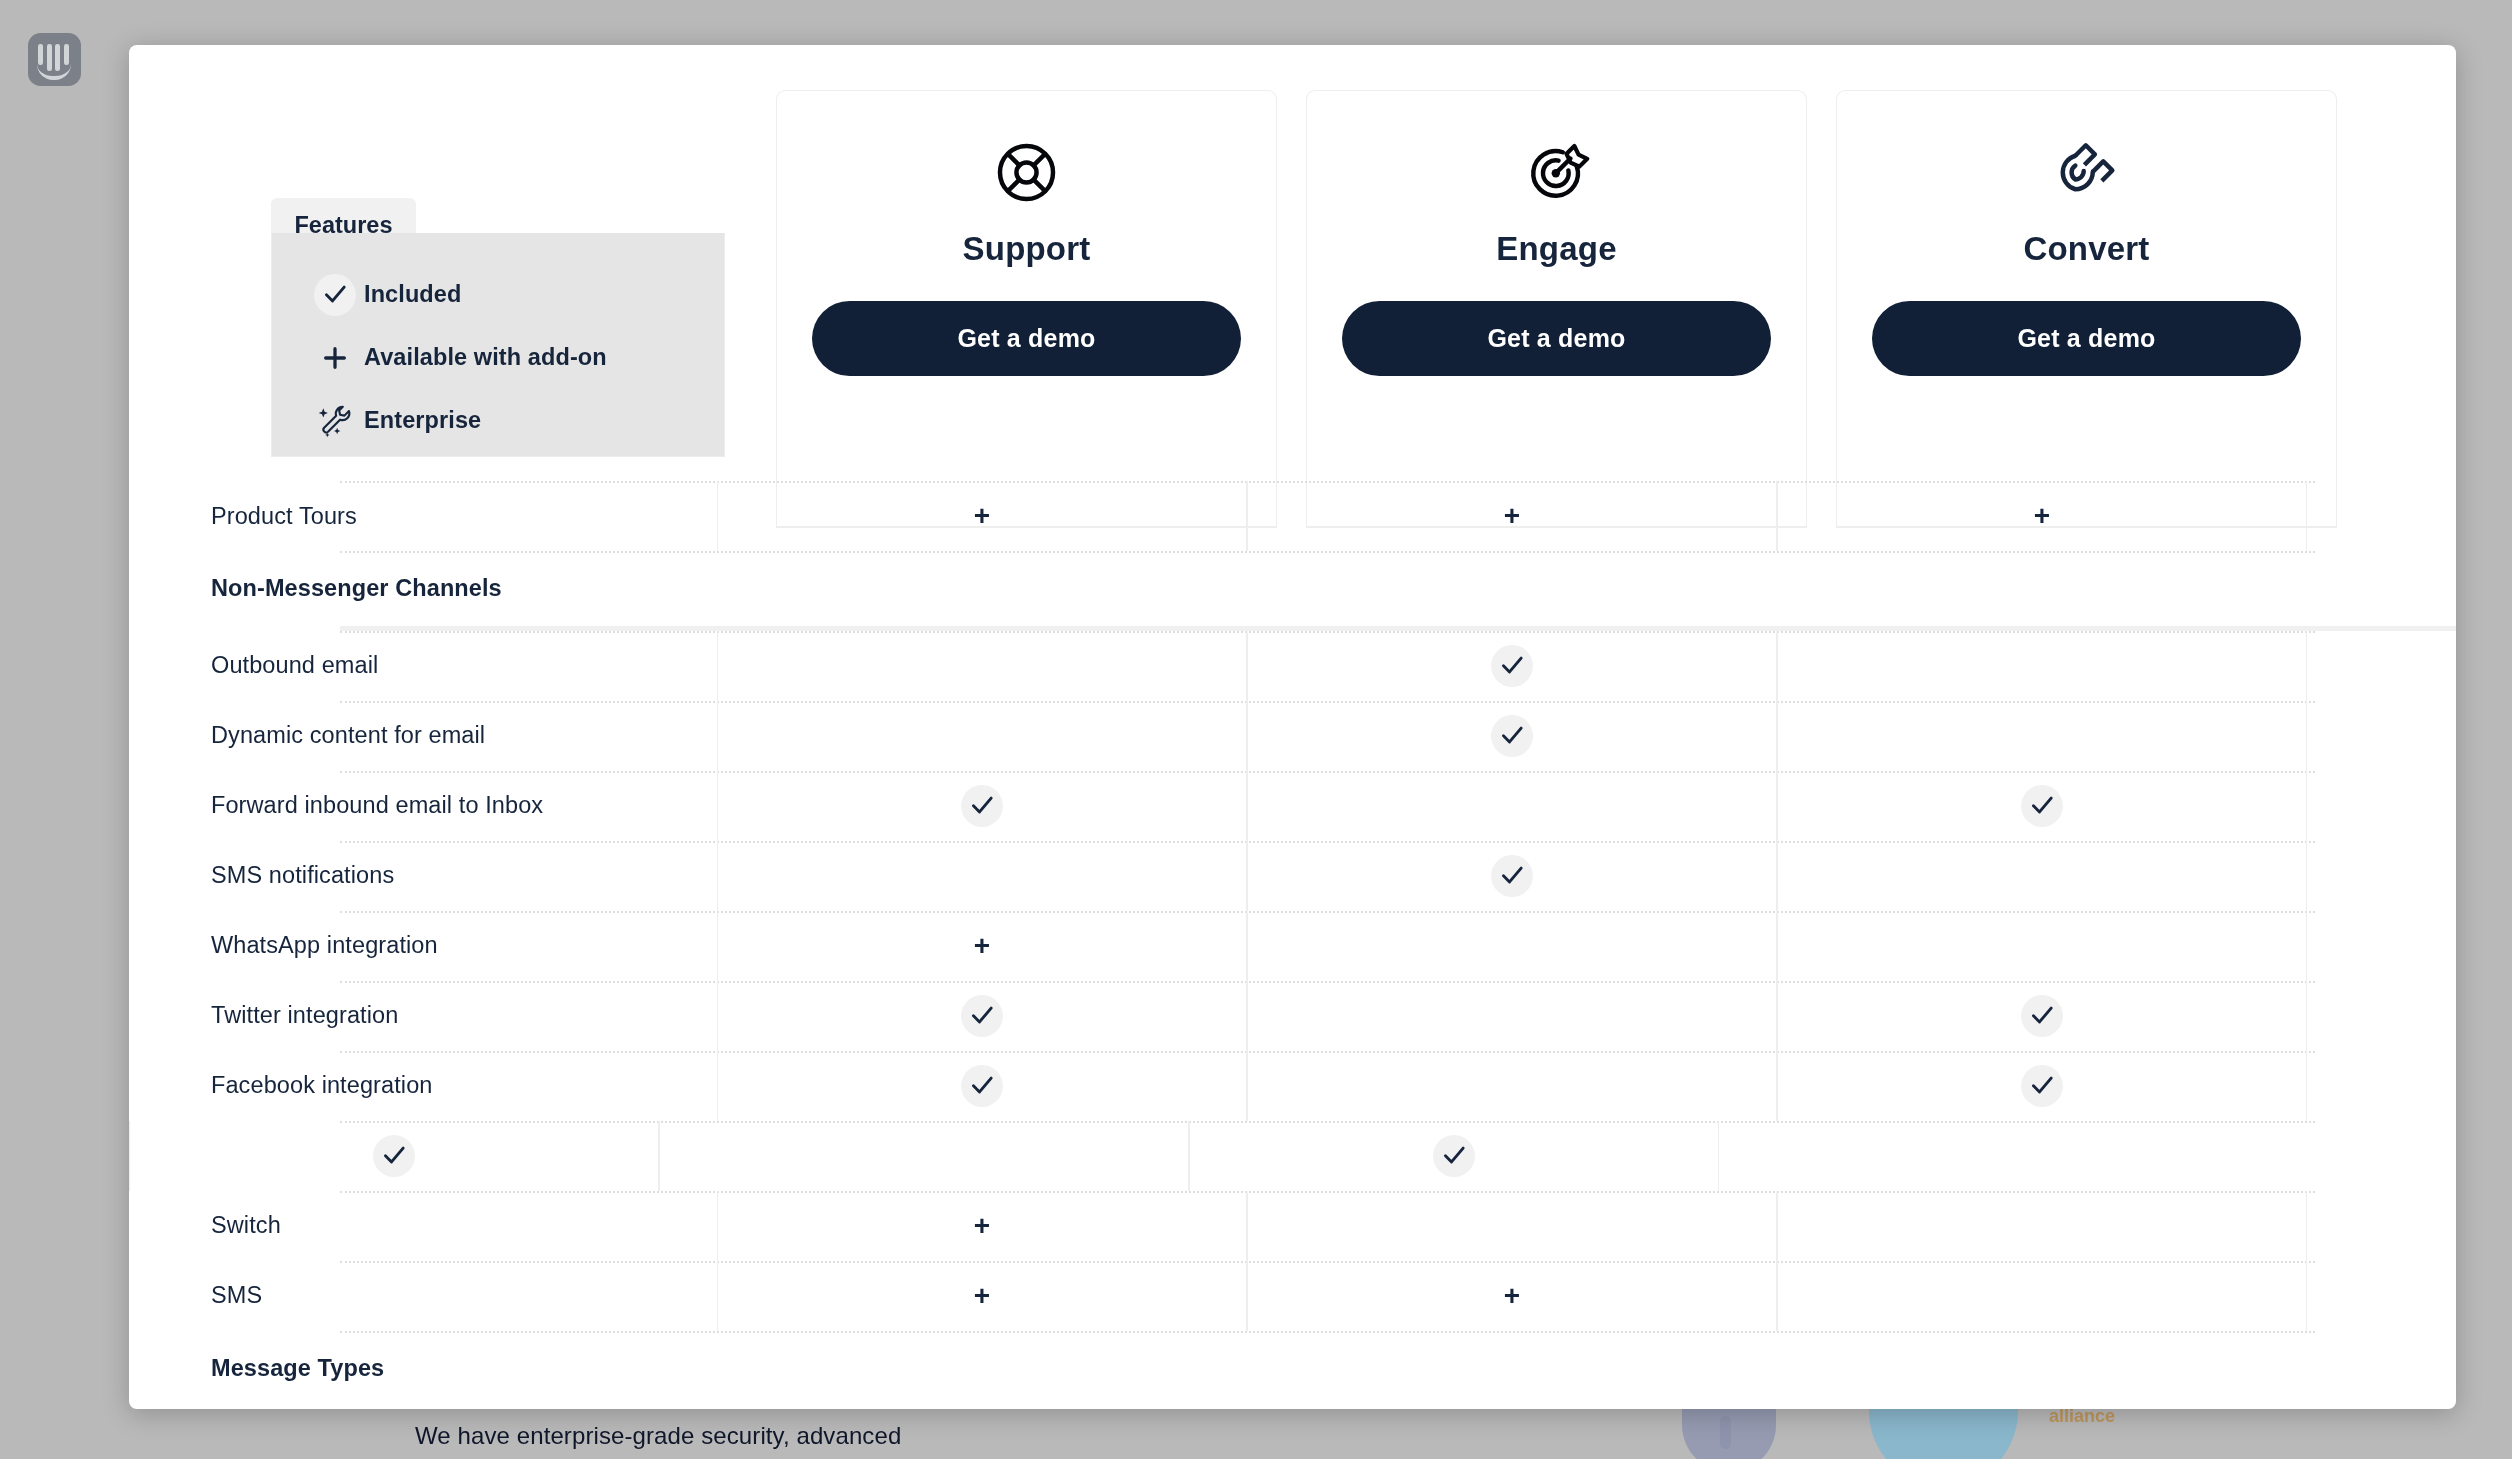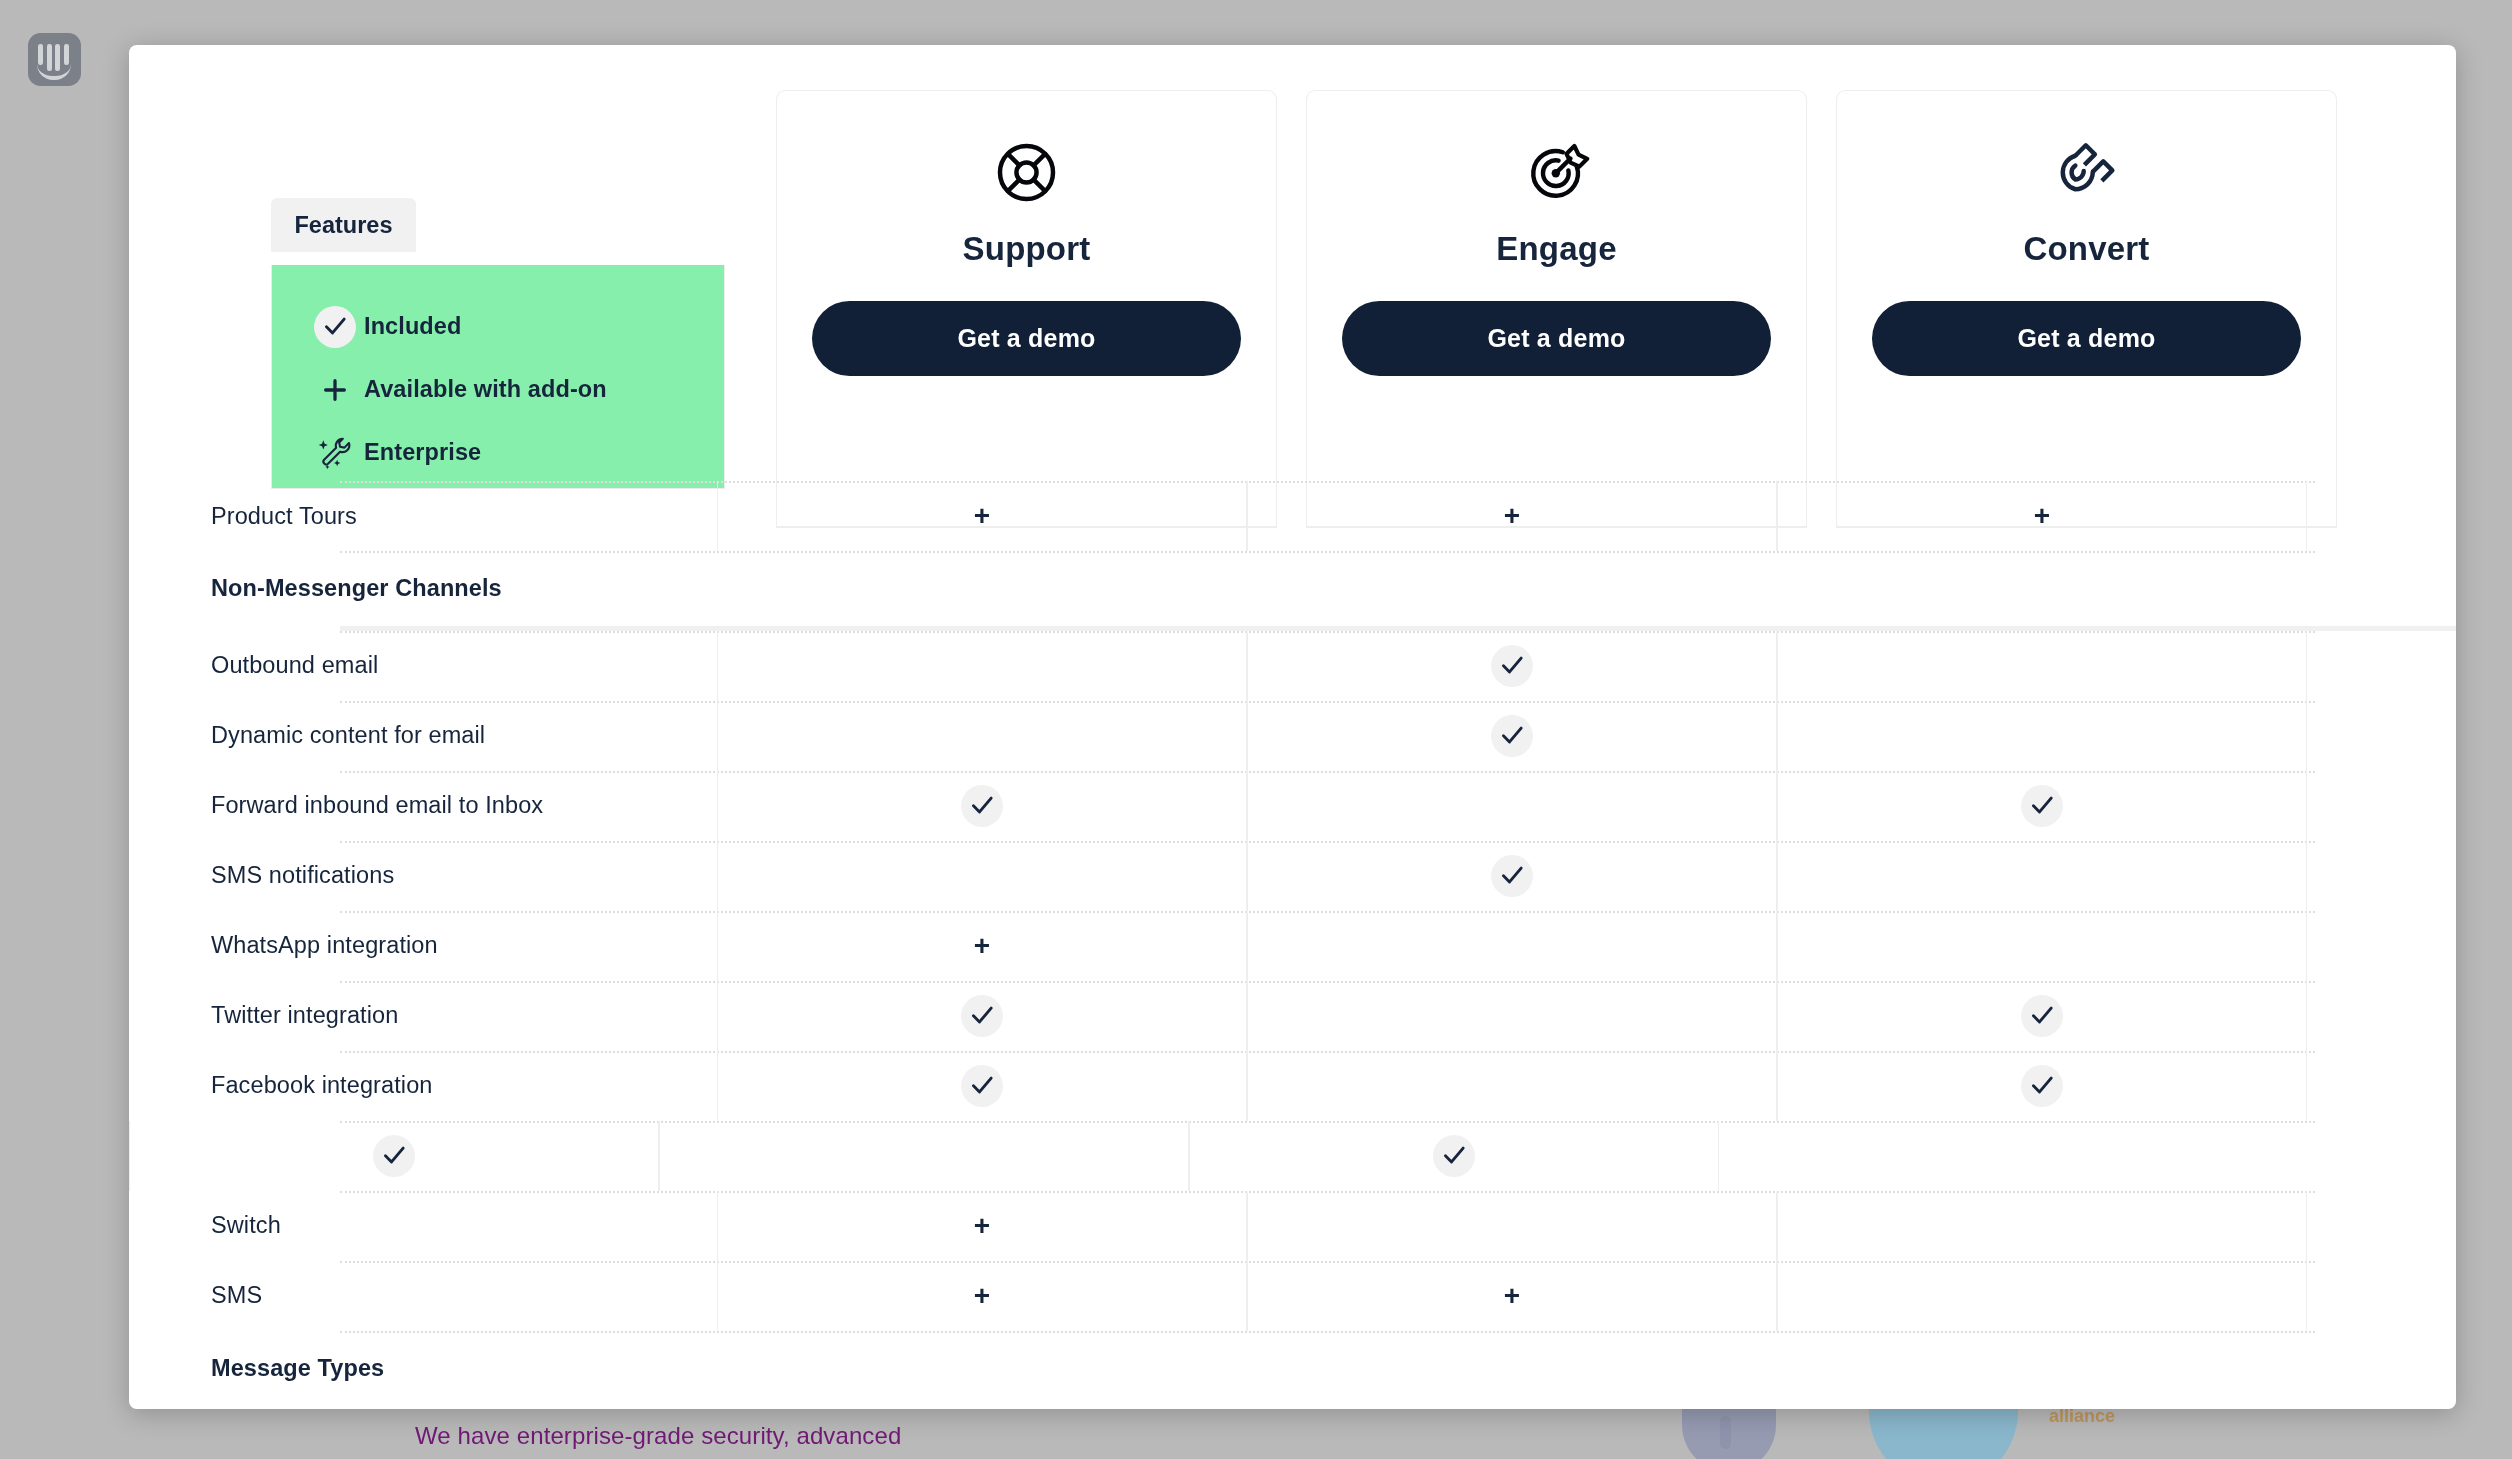--- a/index.html
+++ b/index.html
@@ -7,21 +7,21 @@
     width: 2512px; height: 1459px;
     overflow: hidden;
     font-family: "Liberation Sans", sans-serif;
     background: #b7b7b7;
   }
 
   
   .backdrop { position: absolute; inset: 0; background: #b9b9b9; }
   .bg-text {
     position: absolute; left: 415px; top: 1422px;
-    font-size: 24px; color: #701a75; letter-spacing: 0.1px;
+    font-size: 24px; color: #0f172a; letter-spacing: 0.1px;
     white-space: nowrap;
   }
   .bg-logo { position: absolute; opacity: .55; }
   .bg-logo-a {
     left: 1682px; top: 1402px; width: 94px; height: 70px;
     background: #7b83ad; border-radius: 0 0 47px 47px;
   }
   .bg-logo-a:after{
     content:""; position:absolute; left:38px; top:14px; width:11px; height:33px;
     background:#6d76a4; border-radius:5.5px;
@@ -68,24 +68,24 @@
   .top { position: relative; height: 436px; }
 
   .legend-tab {
     position: absolute; left: 142px; top: 153px;
     background: #f1f1f2; border-radius: 6.3px 6.3px 0 0;
     padding: 14px 23.5px 12.5px 23.5px;
   }
   .legend-tab span { font-size: 23.5px; font-weight: 700; color: #16253c; }
 
   .legend-box {
-    position: absolute; left: 142px; top: 220px;
+    position: absolute; left: 142px; top: 188px;
     width: 454px; height: 224px;
     border: 1.6px solid #ececed; border-top: none;
-    background: #86efac;
+    background: #e5e5e5;
     padding: 30px 0 0 34px;
   }
   .legend-row { display: flex; align-items: center; height: 63px; }
   .legend-mark {
     width: 58px; display: flex; align-items: center; justify-content: center;
     flex: 0 0 58px;
   }
   .legend-label { font-size: 23.5px; font-weight: 700; color: #16253c; letter-spacing: 0.1px; }
 
   .badge-circle {

